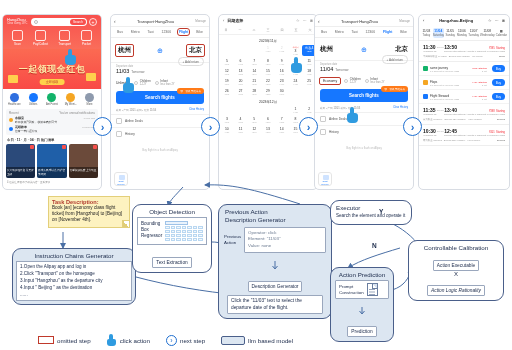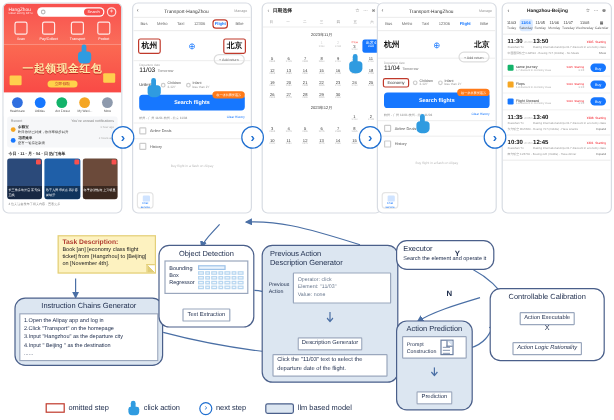--- a/index.html
+++ b/index.html
@@ -8,21 +8,21 @@
     width: 512px; height: 350px;
     background: #ffffff;
     font-family: "Liberation Sans", sans-serif;
     position: relative;
     overflow: hidden;
     color: #222;
   }
   #root { position:absolute; inset:0; }
 
   
-  .phones { position:absolute; left:0; top:0; width:408px; height:182px; }
+  .phones { position:absolute; left:0; top:12px; width:408px; height:182px; }
   .phone {
     position:absolute; top:2px; width:100px; height:176px;
     background:#fff; border:1px solid #d8dce3; border-radius:5px;
     overflow:hidden;
   }
   .p1 { left:2px; } .p2 { left:110px; } .p3 { left:218px; }
   .p4 { left:314px; } .p5 { left:418px; width:92px; }
 
   
   .ali-top { background:linear-gradient(180deg,#f8504d,#fa6d5a); padding:3px 4px 0 4px; }

